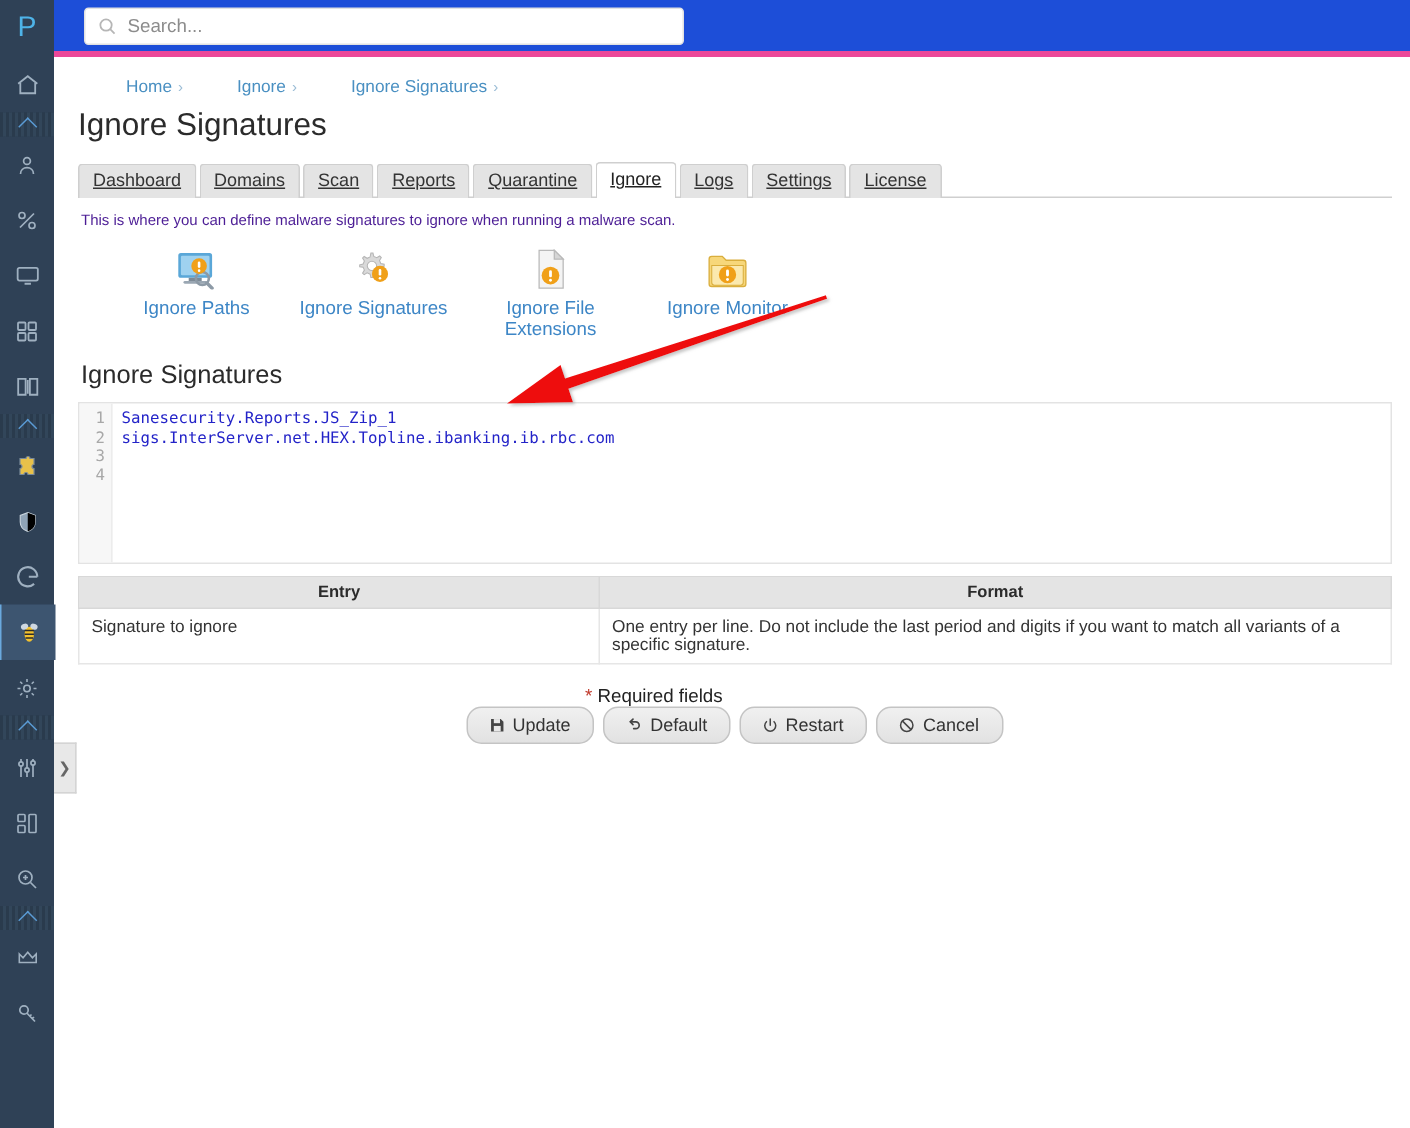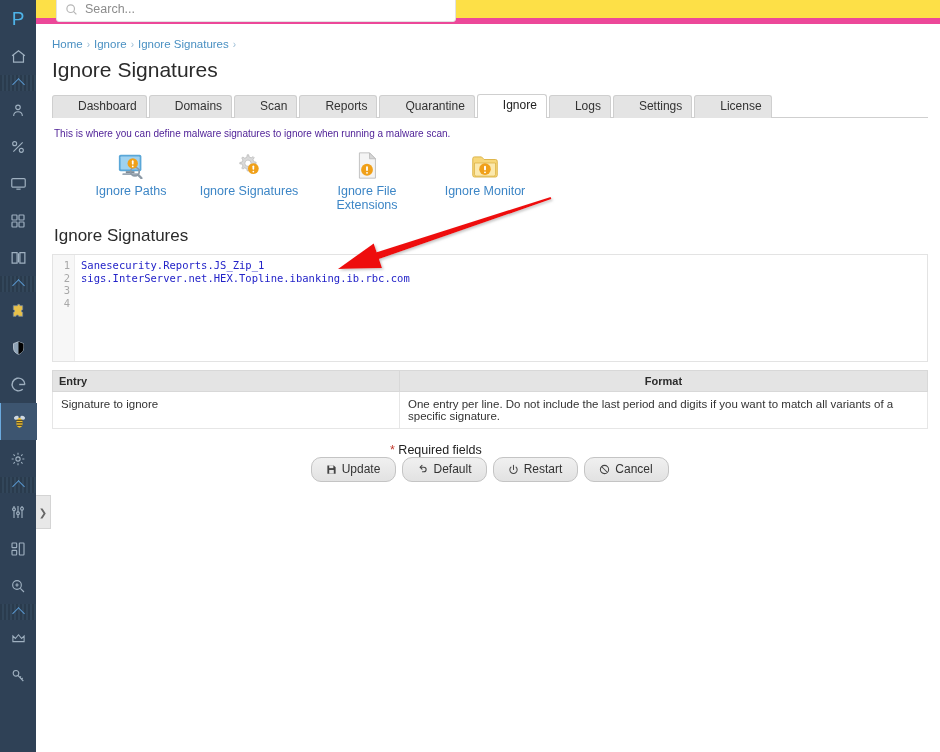--- a/index.html
+++ b/index.html
@@ -94,23 +94,23 @@
   }
 
   
   #main {
     flex: 1 1 auto;
     position: relative;
     background: #fff;
     overflow: hidden;
   }
   #topbar {
-    height: 24px;
-    background: #fde047;
-    border-bottom: 6px solid #ec4899;
+    height: 38px;
+    background: #1d4ed8;
+    border-bottom: 4px solid #ec4899;
     display: flex;
     align-items: center;
     padding: 0 12px;
     box-sizing: border-box;
   }
   .search-box {
     flex: 0 0 auto;
     width: 400px;
     height: 25px;
     background: #fff;
@@ -142,21 +142,21 @@
     box-sizing: border-box;
   }
   .inner { padding: 0 12px 0 16px; }
 
   .breadcrumb {
     font-size: 11.5px;
     color: #5b9bd5;
     padding: 2px 0 1px 0;
     line-height: 16px;
   }
-  .breadcrumb a { color: #4a90c2; text-decoration: none; }
+  .breadcrumb a { color: #4a90c2; text-decoration: none; margin-left: 32px; }
   .breadcrumb .sep { color: #9bbdd6; margin: 0 4px; font-size: 10px; }
 
   h1.page-title {
     font-size: 21px;
     font-weight: 400;
     color: #2b2b2b;
     margin: 3px 0 10px 0;
     line-height: 26px;
   }
 
@@ -166,27 +166,28 @@
     align-items: flex-end;
     border-bottom: 1px solid #cfcfcf;
     height: 24px;
     position: relative;
   }
   .tab {
     background: #e4e4e4;
     border: 1px solid #cfcfcf;
     border-bottom: none;
     border-radius: 3px 3px 0 0;
-    padding: 3px 9px 4px 25px;
+    padding: 3px 9px 4px 9px;
     font-size: 12px;
     color: #333;
     margin-right: 2px;
     line-height: 15px;
     position: relative;
     top: 1px;
+    text-decoration: underline;
   }
   .tab.active {
     background: #fff;
     color: #222;
     top: 1px;
     padding-bottom: 5px;
     z-index: 2;
   }
 
   .intro {
@@ -262,21 +263,21 @@
     font-size: 11.5px;
   }
   .info-table th {
     background: #e4e4e4;
     border: 1px solid #d8d8d8;
     font-weight: bold;
     color: #2b2b2b;
     padding: 4px 6px;
     font-size: 11px;
   }
-  .info-table th.c1 { width: 330px; text-align: left; }
+  .info-table th.c1 { width: 330px; text-align: center; }
   .info-table th.c2 { text-align: center; }
   .info-table td {
     border: 1px solid #e6e6e6;
     border-top: none;
     padding: 6px 8px;
     color: #333;
     background: #fff;
     vertical-align: top;
   }
   .info-table td.c1 { width: 330px; }

